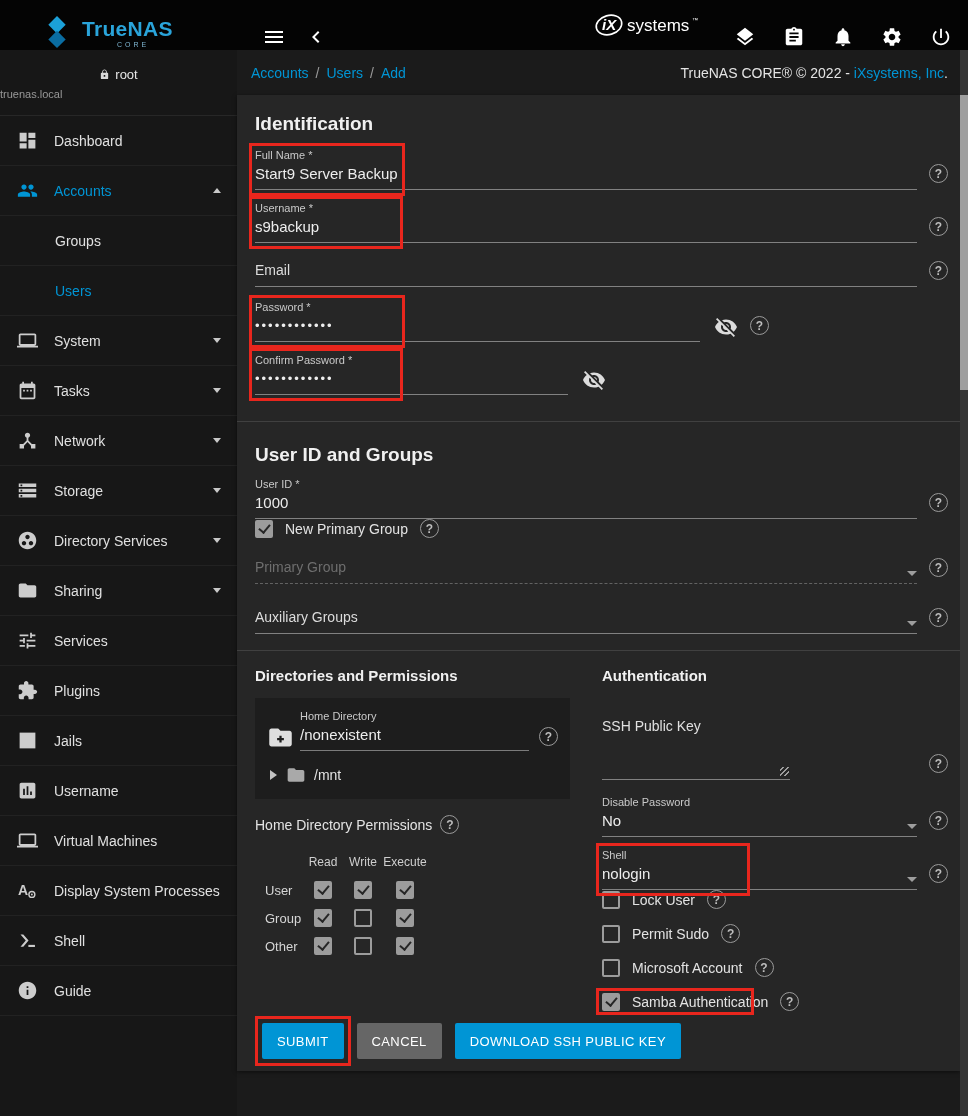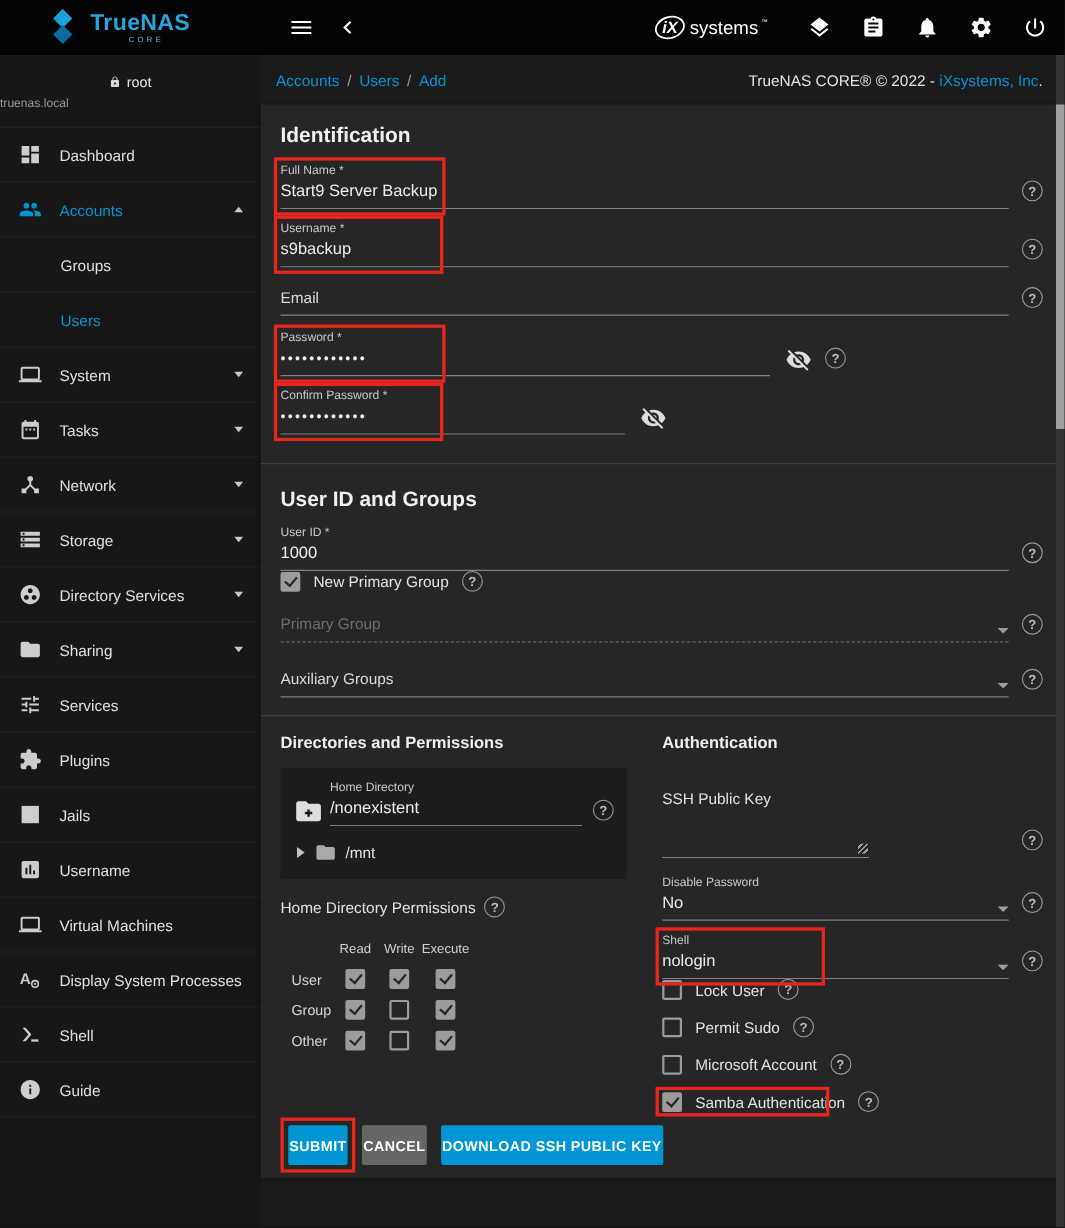--- a/index.html
+++ b/index.html
@@ -2,21 +2,21 @@
 <html style="--accent: #0095d5; --link: #0095d5; --annotation: #e8261d;"><head>
 <meta charset="utf-8">
 <style>
   :root{ --accent:#0095d5; --link:#0095d5; --annotation:#e8261d; }
   *{box-sizing:border-box}
   html,body{margin:0;padding:0;background:#101010;font-family:"Liberation Sans",sans-serif;}
   svg text{font-family:"Liberation Sans",sans-serif}
   .app{position:relative;width:968px;height:1116px;overflow:hidden;background:#1b1b1b;}
 
   
-  .topbar{position:absolute;top:0;left:0;width:100%;height:50px;background:#040404;display:flex;align-items:center;z-index:20}
+  .topbar{position:absolute;top:0;left:0;width:100%;height:50px;background:#040404;display:flex;align-items:flex-end;z-index:20}
   .brand{width:237px;flex:none;display:flex;align-items:center;padding-left:40px}
   .brand-txt{margin-left:8px;line-height:1}
   .brand-name{color:#2aa4da;font-size:21px;font-weight:bold;letter-spacing:.3px}
   .brand-sub{color:#7fb6d2;font-size:7px;letter-spacing:3px;margin-left:35px;margin-top:2px}
   .tbtn{background:none;border:none;padding:0;width:26px;height:26px;display:flex;align-items:center;justify-content:center;cursor:pointer;color:#fff}
   .tbtn svg{width:24px;height:24px;fill:#fff}
   .ham{margin-left:24px}
   .backc{margin-left:16px}
   .ix-logo{position:absolute;left:594px;top:10px;height:30px;display:flex;align-items:center}
   .top-icons{margin-left:auto;display:flex;gap:23px;padding-right:14px}
@@ -97,21 +97,21 @@
   .pcell{display:flex;justify-content:center}
 
   .sshlabel{font-size:14px;color:#e0e0e0;margin-top:34px}
   .ta-row{display:flex;align-items:flex-end;margin-top:4px}
   .ta{width:188px;height:42px;border-bottom:1px solid rgba(255,255,255,.42);position:relative;cursor:text}
   .ta::after{content:"";position:absolute;right:1px;bottom:3px;width:9px;height:9px;background:repeating-linear-gradient(135deg,transparent 0 2px,#9e9e9e 2px 3.5px)}
   .spacer{flex:1}
   .mt16{margin-top:16px}.mt12{margin-top:12px}.mt14{margin-top:14px}.mt20{}.mt15{margin-top:15px}.mt18{margin-top:18px}.mt22{margin-top:22px}.mt26{margin-top:26px}
 
   .btnrow{display:flex;align-items:center;margin:12px 18px 0 25px;gap:13px}
-  .btn{height:36px;border:none;border-radius:2px;color:#fff;font-family:inherit;font-size:13px;font-weight:bold;letter-spacing:.4px;padding:0 1px;cursor:pointer;white-space:nowrap}
+  .btn{height:36px;border:none;border-radius:2px;color:#fff;font-family:inherit;font-size:13px;font-weight:normal;letter-spacing:.4px;padding:0 15px;cursor:pointer;white-space:nowrap}
   .btn.primary{background:var(--accent)}
   .btn.gray{background:#666}
 
   .ann{position:relative}
   .ann::before{content:"";position:absolute;left:-6px;top:-6px;bottom:-6px;width:var(--annw,150px);border:3px solid var(--annotation);pointer-events:none;z-index:4}
   .cbrow.ann::before{top:-4px;bottom:-4px}
   .annbtn{position:relative;display:inline-flex}
   .annbtn::before{content:"";position:absolute;left:-7px;top:-7px;right:-7px;bottom:-7px;border:3px solid var(--annotation);pointer-events:none;z-index:4}
 
   .scrollbar{position:absolute;top:0;right:0;bottom:0;width:8px;background:#353535}

